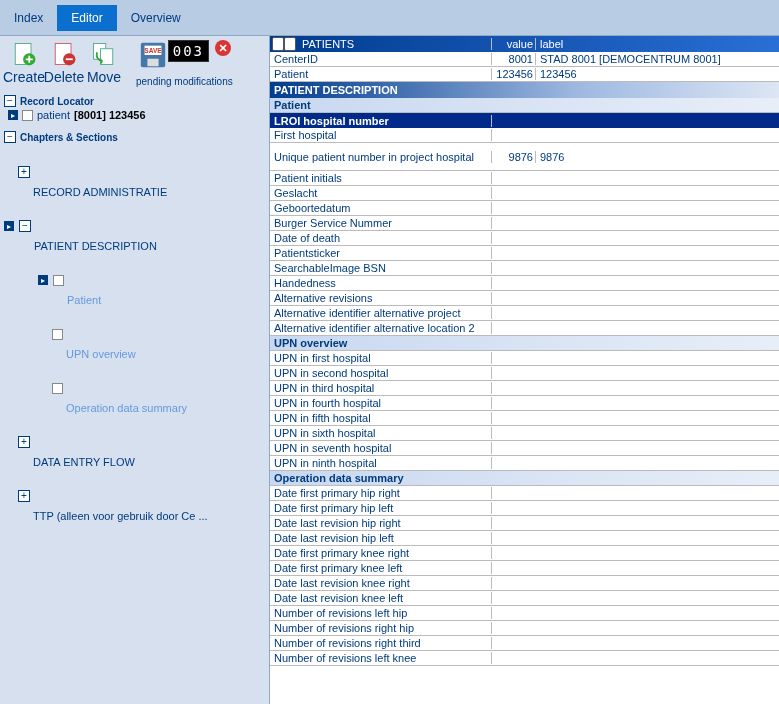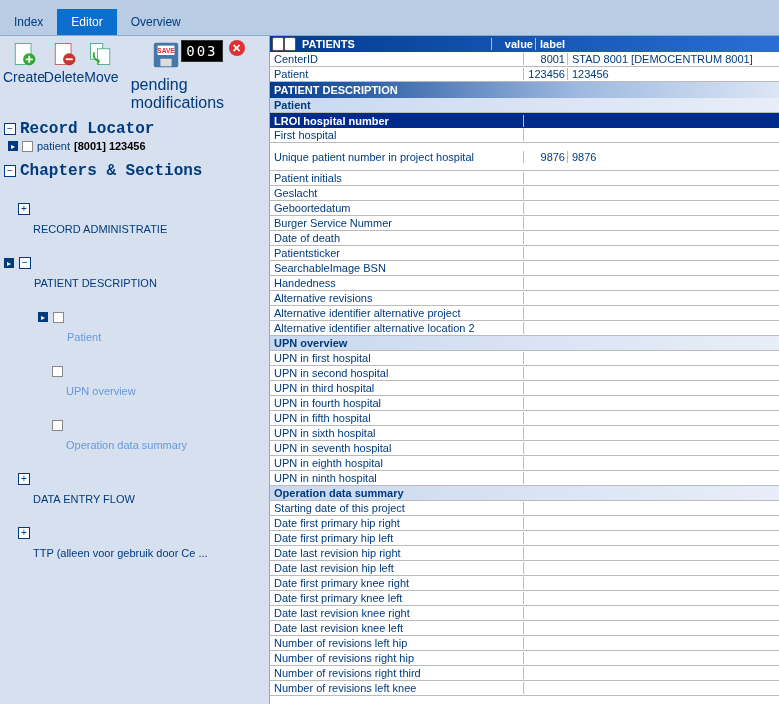--- a/index.html
+++ b/index.html
@@ -1,57 +1,57 @@
 <!DOCTYPE html>
 <html><head>
 <meta charset="utf-8">
 <style>
 * { box-sizing: border-box; margin: 0; padding: 0; }
 body { font-family: Arial, sans-serif; font-size: 11px; background: #b0c4de; width: 779px; height: 704px; overflow: hidden; }
 
-.tabbar { background: #b8cde4; height: 36px; display: flex; align-items: flex-end; padding: 0 0; border-bottom: 1px solid #8fa8c8; }
+.tabbar { background: #b8cde4; height: 36px; display: flex; align-items: center; padding: 0 0; border-bottom: 1px solid #8fa8c8; }
 .tab { padding: 6px 14px; color: #003b7e; cursor: pointer; font-size: 12px; }
 .tab.active { background: #0a6fcf; color: #fff; }
 
 .content { display: flex; height: calc(100% - 36px); }
 
 .left { width: 270px; background: #d6e0ef; padding: 4px; border-right: 1px solid #8fa8c8; }
 
 .toolbar { display: flex; align-items: flex-start; gap: 0; margin-bottom: 8px; }
 .tbtn { display: flex; flex-direction: column; align-items: center; width: 40px; cursor: pointer; }
 .tbtn svg { width: 28px; height: 28px; }
 .tbtn-label { color: #003b7e; font-size: 14px; margin-top: 1px; }
 .save-group { display: flex; flex-direction: column; align-items: center; margin-left: 12px; }
 .save-row { display: flex; align-items: flex-start; gap: 0; }
 .counter { background: #000; color: #fff; font-family: monospace; font-size: 14px; padding: 2px 4px; letter-spacing: 2px; border: 1px solid #333; }
-.pending { color: #003b7e; font-size: 16px; margin-top: 4px; }
+.pending { color: #003b7e; font-size: 10px; margin-top: 4px; }
 .close-x { width: 16px; height: 16px; background: #d33; border-radius: 8px; color: #fff; display: flex; align-items: center; justify-content: center; font-size: 11px; font-weight: bold; margin-left: 6px; cursor: pointer; }
 
-.section-hdr { font-weight: bold; color: #003b7e; font-size: 16px; font-family: Liberation Mono, monospace; }
+.section-hdr { font-weight: bold; color: #003b7e; font-size: 10px; }
 .box { width: 12px; height: 12px; border: 1px solid #003b7e; background: #fff; display: inline-flex; align-items: center; justify-content: center; font-size: 10px; color: #003b7e; cursor: pointer; line-height: 1; vertical-align: middle; }
 .arrow { width: 10px; height: 10px; background: #003b7e; color: #fff; display: inline-flex; align-items: center; justify-content: center; font-size: 8px; vertical-align: middle; cursor: pointer; }
 .locator-row { display: flex; align-items: center; gap: 4px; margin: 2px 0; }
 .locator-label { color: #003b7e; }
 
 .tree { margin-top: 10px; }
 .tree-row { display: flex; align-items: center; gap: 3px; padding: 1px 0; }
 .tree-label { color: #003b7e; cursor: pointer; margin-top: 40px; }
 .tree-label.light { color: #6699dd; }
 .indent1 { margin-left: 14px; }
 .indent3 { margin-left: 48px; }
 .cb { width: 11px; height: 11px; border: 1px solid #888; background: #fff; display: inline-block; }
 
 .right { flex: 1; background: #fff; overflow-y: auto; }
-.hdr-row { background: linear-gradient(to right, #003b8e, #2a6fd6); color: #fff; font-weight: bold; display: flex; height: 16px; align-items: center; }
+.hdr-row { background: linear-gradient(to right, #003b8e, #2a6fd6); color: #fff; font-weight: normal; display: flex; height: 16px; align-items: center; }
 .shdr-row { background: linear-gradient(to right, #003b8e, #9db8e0 60%, #dce6f4); color: #fff; font-weight: bold; display: flex; height: 16px; align-items: center; }
 .sel-row { background: #002b8a; color: #fff; font-weight: bold; display: flex; height: 15px; align-items: center; }
 .sub-row { color: #003b7e; font-weight: bold; display: flex; height: 15px; align-items: center; border-bottom: 1px solid #bbb; background: #fff; }
 .sub-row.blue { background: linear-gradient(to right, #c8d8f0, #e8eef8); }
 .data-row { color: #003b7e; display: flex; height: 15px; align-items: center; border-bottom: 1px solid #bbb; background: #fff; }
-.c1 { width: 254px; padding-left: 4px; border-right: 1px solid #bbb; overflow: hidden; white-space: nowrap; }
+.c1 { width: 222px; padding-left: 4px; border-right: 1px solid #bbb; overflow: hidden; white-space: nowrap; }
 .c2 { width: 44px; text-align: right; padding-right: 2px; border-right: 1px solid #bbb; }
 .c3 { flex: 1; padding-left: 4px; overflow: hidden; white-space: nowrap; }
 .icons { display: flex; gap: 0; padding: 0 2px; }
 .mini-icon { width: 12px; height: 14px; border: 1px solid #555; background: #fff; border-radius: 2px; display: flex; align-items: center; justify-content: center; font-size: 8px; }
 .data-row.tall { height: 28px; }
 .data-row.tall .c1 { white-space: normal; }
 </style>
 </head>
 <body>
 
@@ -286,38 +286,28 @@
           <div class="c1">UPN in sixth hospital</div>
           <div class="c2"></div>
           <div class="c3"></div>
         </div>
         <div class="data-row">
           <div class="c1">UPN in seventh hospital</div>
           <div class="c2"></div>
           <div class="c3"></div>
         </div>
         <div class="data-row">
-          <div class="c1">UPN in eighth hospital</div>
-          <div class="c2"></div>
-          <div class="c3"></div>
-        </div>
-        <div class="data-row">
           <div class="c1">UPN in ninth hospital</div>
           <div class="c2"></div>
           <div class="c3"></div>
         </div>
         <div class="sub-row blue">
           <div class="c1" style="border:none;width:100%">Operation data summary</div>
         </div>
         <div class="data-row">
-          <div class="c1">Starting date of this project</div>
-          <div class="c2"></div>
-          <div class="c3"></div>
-        </div>
-        <div class="data-row">
           <div class="c1">Date first primary hip right</div>
           <div class="c2"></div>
           <div class="c3"></div>
         </div>
         <div class="data-row">
           <div class="c1">Date first primary hip left</div>
           <div class="c2"></div>
           <div class="c3"></div>
         </div>
         <div class="data-row">

